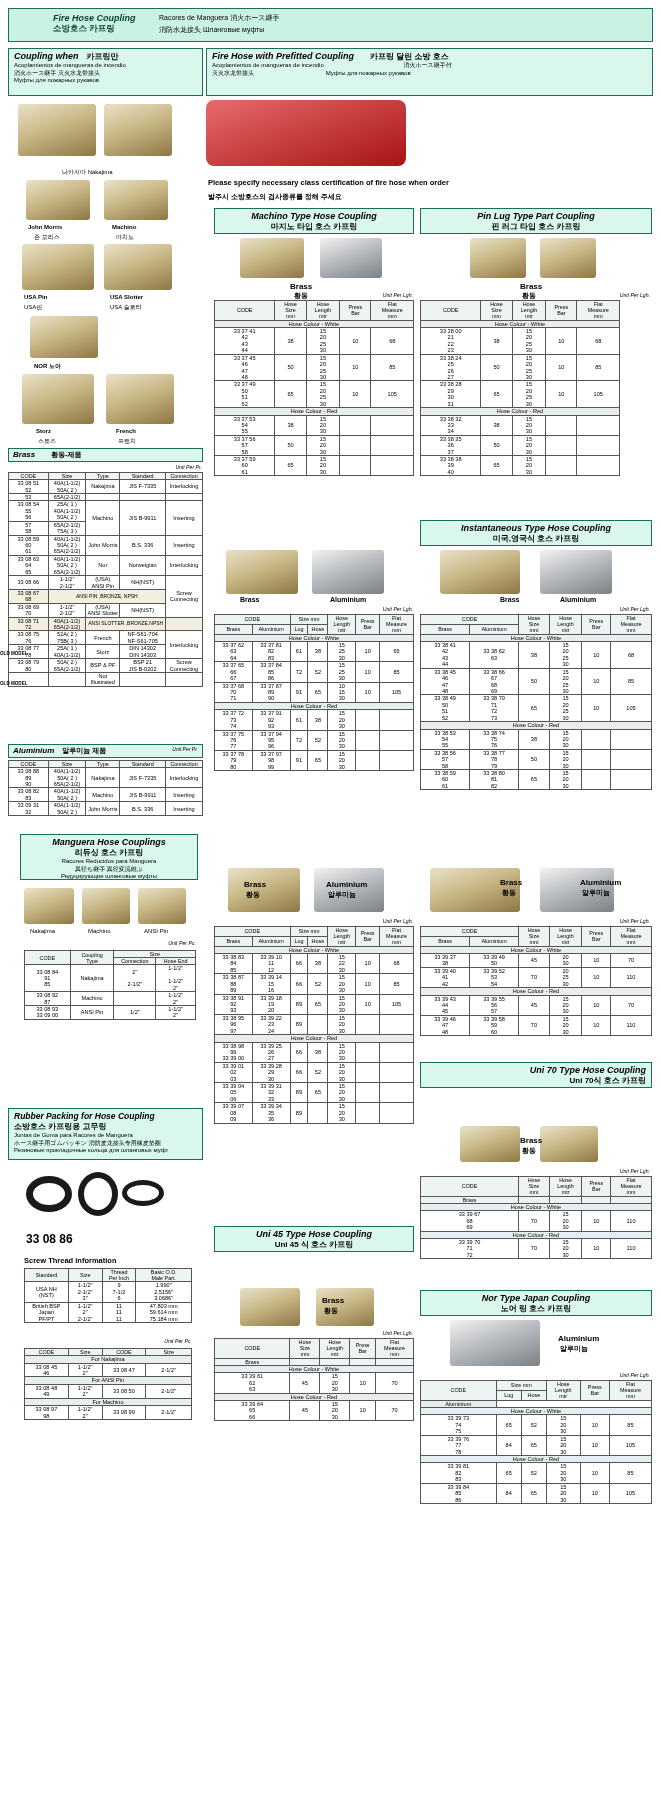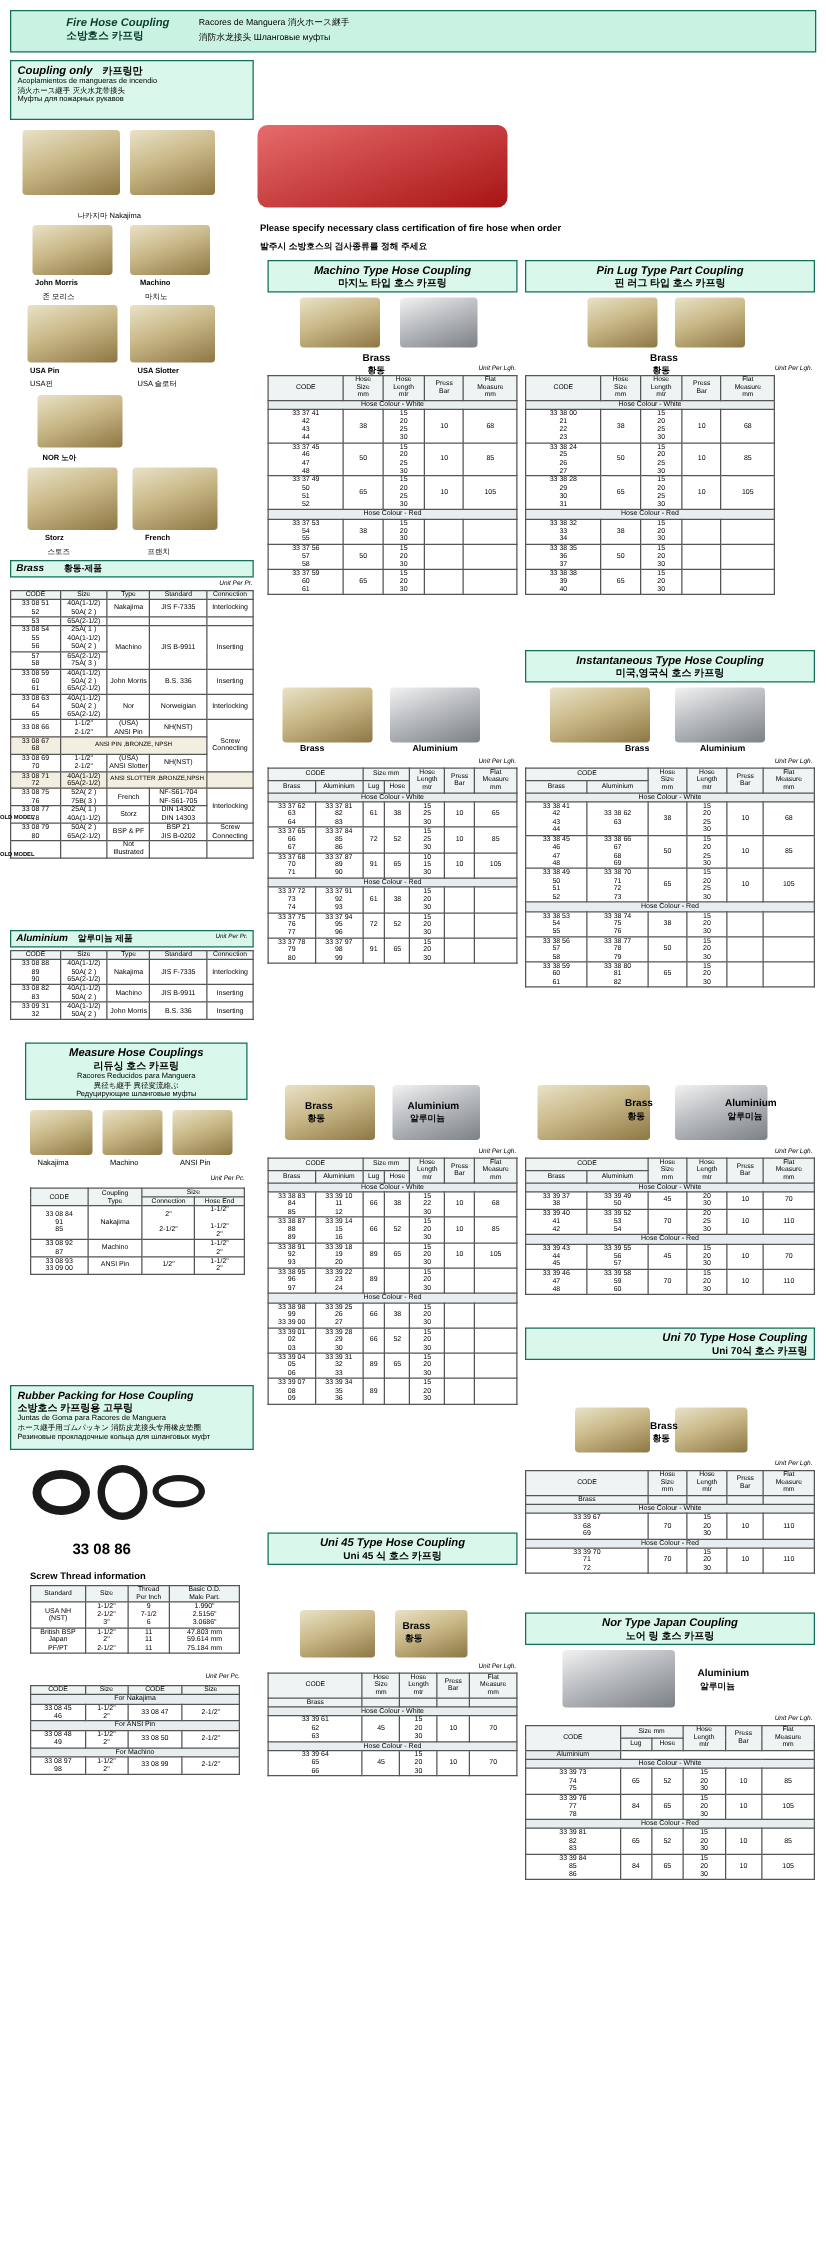--- a/index.html
+++ b/index.html
@@ -68,27 +68,35 @@
   <div id="top-banner">
     <div class="l">
       <div class="title-en">Fire Hose Coupling</div>
       <div class="title-kr">소방호스 카프링</div>
     </div>
     <div class="r">Racores de Manguera  消火ホース継手</div>
     <div class="r2">消防水龙接头    Шланговые муфты</div>
   </div>
 
   <div class="sec-head" style="left:8px; top:48px; width:195px; height:48px;">
-    <div><span class="e">Coupling only</span>
+    <div><span class="e">Coupling when</span>
       <span class="k" style="margin-left:6px;">카프링만</span></div>
     <div class="s">Acoplamientos de mangueras de incendio</div>
     <div class="s">消火ホース継手    灭火水龙带接头</div>
     <div class="s">Муфты для пожарных рукавов</div>
   </div>
 
+  <div class="sec-head" style="left:206px; top:48px; width:447px; height:48px;">
+    <div><span class="e">Fire Hose with Prefitted Coupling</span>
+      <span class="k" style="margin-left:14px;">카프링 달린 소방 호스</span></div>
+    <div class="s"><span>Acoplamientos de mangueras de incendio</span>
+      <span style="margin-left:78px;">消火ホース継手付</span></div>
+    <div class="s"><span>灭火水龙带接头</span>
+      <span style="margin-left:70px;">Муфты для пожарных рукавов</span></div>
+  </div>
 
   <div class="imgph" style="position:absolute;left:18px;top:104px;width:78px;height:52px;"></div>
   <div class="imgph" style="position:absolute;left:104px;top:104px;width:68px;height:52px;"></div>
   <div class="lbl" style="left:62px; top:168px;">나카지마  Nakajima</div>
 
   <div class="imgph" style="position:absolute;left:26px;top:180px;width:64px;height:40px;"></div>
   <div class="imgph" style="position:absolute;left:104px;top:180px;width:64px;height:40px;"></div>
   <div class="lbl capb" style="left:28px; top:224px;">John Morris</div>
   <div class="lbl" style="left:34px; top:233px;">존 모리스</div>
   <div class="lbl capb" style="left:112px; top:224px;">Machino</div>
@@ -302,21 +310,21 @@
           <td style="white-space:pre-line">40A(1-1/2)
 50A( 2 )</td>
           <td>John Morris</td>
           <td>B.S. 336</td>
           <td>Inserting</td>
         </tr>
     </tbody>
   </table>
 
   <div class="sec-head" style="left:20px; top:834px; width:178px; height:46px;">
-    <div style="text-align:center"><span class="e">Measure Hose Couplings</span></div>
+    <div style="text-align:center"><span class="e">Manguera Hose Couplings</span></div>
     <div style="text-align:center"><span class="k">리듀싱 호스 카프링</span></div>
     <div class="s" style="text-align:center">Racores Reducidos para Manguera</div>
     <div class="s" style="text-align:center">異径ち継手    異径変流維ぶ</div>
     <div class="s" style="text-align:center">Редуцирующие шланговые муфты</div>
   </div>
   <div class="imgph" style="position:absolute;left:24px;top:888px;width:50px;height:36px;"></div>
   <div class="imgph" style="position:absolute;left:82px;top:888px;width:48px;height:36px;"></div>
   <div class="imgph" style="position:absolute;left:138px;top:888px;width:48px;height:36px;"></div>
   <div class="lbl" style="left:30px;top:928px;">Nakajima</div>
   <div class="lbl" style="left:88px;top:928px;">Machino</div>
@@ -373,21 +381,21 @@
     <div><span class="k">소방호스 카프링용 고무링</span></div>
     <div class="s">Juntas de Goma para Racores de Manguera</div>
     <div class="s">ホース継手用ゴムパッキン  消防皮龙接头专用橡皮垫圈</div>
     <div class="s">Резиновые прокладочные кольца для шланговых муфт</div>
   </div>
   <div style="position:absolute;left:26px;top:1170px;width:150px;height:52px;">
     <div style="position:absolute;left:0;top:6px;width:46px;height:36px;border:7px solid #1a1a1a;border-radius:50%;"></div>
     <div style="position:absolute;left:52px;top:2px;width:40px;height:44px;border:6px solid #1a1a1a;border-radius:50%;"></div>
     <div style="position:absolute;left:96px;top:10px;width:42px;height:26px;border:5px solid #1a1a1a;border-radius:50%;"></div>
   </div>
-  <div style="position:absolute;left:26px;top:1232px;font-size:12px;font-weight:bold;margin-left:32px;">33 08 86</div>
+  <div style="position:absolute;left:26px;top:1232px;font-size:12px;font-weight:bold;">33 08 86</div>
 
   <div style="position:absolute;left:24px;top:1256px;font-size:7.5px;font-weight:bold;">Screw Thread information</div>
   <table class="spec" style="position:absolute;left:24px;top:1268px;width:168px;">
     <thead>
         <tr>
       <th style="width:44px">Standard</th>
       <th style="width:34px">Size</th>
       <th style="width:34px;white-space:pre-line">Thread
 Per Inch</th>
       <th style="width:56px;white-space:pre-line">Basic O.D.

